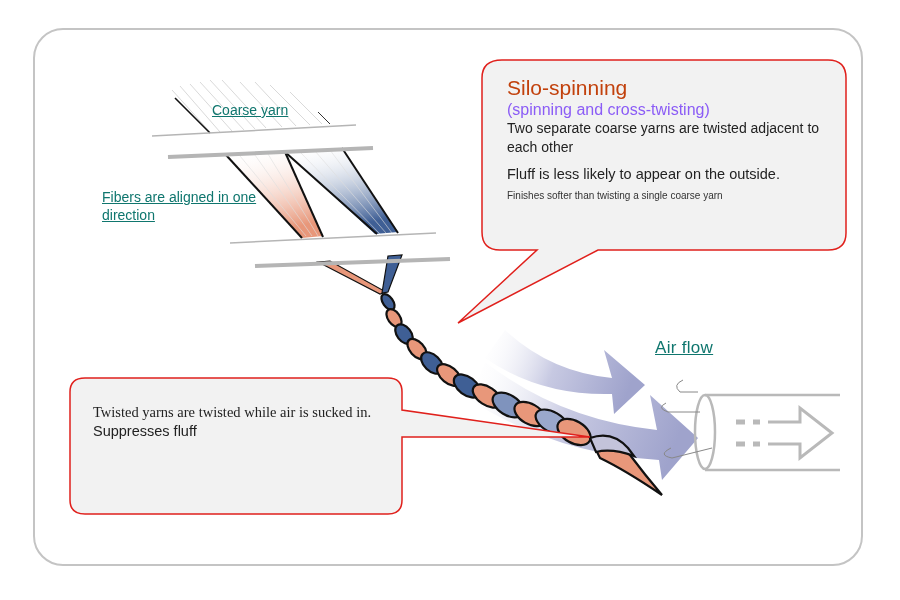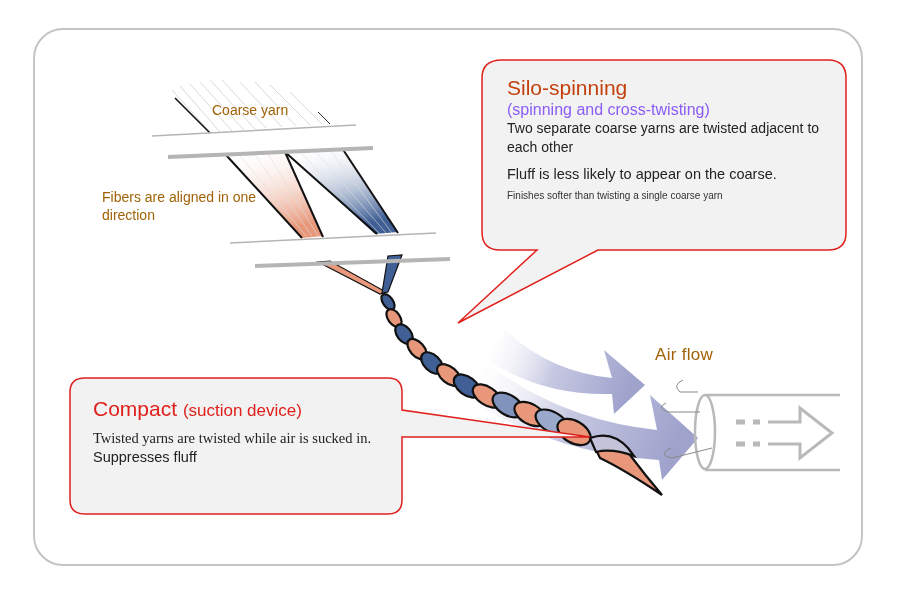--- a/index.html
+++ b/index.html
@@ -2,24 +2,24 @@
 <html><head>
   <meta charset="utf-8">
   <style>
     html, body { margin: 0; padding: 0; background: #ffffff; }
     body { width: 900px; height: 600px; position: relative; overflow: hidden; font-family: "Liberation Sans", sans-serif; }
     .frame {
       position: absolute; left: 33px; top: 28px; width: 830px; height: 538px;
       border: 2px solid #c4c4c4; border-radius: 30px; box-sizing: border-box; background: #fff;
     }
     svg.art { position: absolute; left: 0; top: 0; width: 900px; height: 600px; }
-    .label { position: absolute; color: #a16207; white-space: nowrap; }
+    .label { position: absolute; color: #0f766e; white-space: nowrap; text-decoration: underline; }
     .coarse-label { left: 212px; top: 102px; font-size: 14px; }
     .fibers-label { left: 102px; top: 188px; font-size: 14px; line-height: 18px; white-space: normal; width: 180px; }
-    .airflow-label { left: 655px; top: 345px; font-size: 17px; letter-spacing: 0.3px; }
+    .airflow-label { left: 655px; top: 338px; font-size: 17px; letter-spacing: 0.3px; }
     .callout-text { position: absolute; color: #222; }
     .silo-text { left: 507px; top: 76px; width: 320px; }
     .silo-title { color: #c2410c; font-size: 21px; line-height: 24px; }
     .silo-sub { color: #8b5cf6; font-size: 16px; line-height: 18px; margin-top: 1px; }
     .silo-p1 { font-size: 14px; line-height: 19px; }
     .silo-p2 { font-size: 14.5px; line-height: 19px; margin-top: 8px; }
     .silo-p3 { font-size: 10px; line-height: 13px; margin-top: 5px; color: #333; }
     .compact-text { left: 93px; top: 397px; width: 300px; }
     .compact-title { color: #e0201c; font-size: 21px; line-height: 24px; }
     .compact-title .sub { font-size: 17px; }
@@ -132,24 +132,20 @@
 </svg>
 
 <div class="label coarse-label">Coarse yarn</div>
 <div class="label fibers-label">Fibers are aligned in one direction</div>
 <div class="label airflow-label">Air flow</div>
 
 <div class="callout-text silo-text">
   <div class="silo-title">Silo-spinning</div>
   <div class="silo-sub">(spinning and cross-twisting)</div>
   <div class="silo-p1">Two separate coarse yarns are twisted adjacent to each other</div>
-  <div class="silo-p2">Fluff is less likely to appear on the coarse.</div>
+  <div class="silo-p2">Fluff is less likely to appear on the outside.</div>
   <div class="silo-p3">Finishes softer than twisting a single coarse yarn</div>
 </div>
 
 <div class="callout-text compact-text">
-  <div class="compact-title">
-    <span>Compact</span>
-    <span class="sub">(suction device)</span>
-  </div>
   <div class="compact-p1">Twisted yarns are twisted while air is sucked in.</div>
   <div class="compact-p2">Suppresses fluff</div>
 </div>
 
 </body></html>

